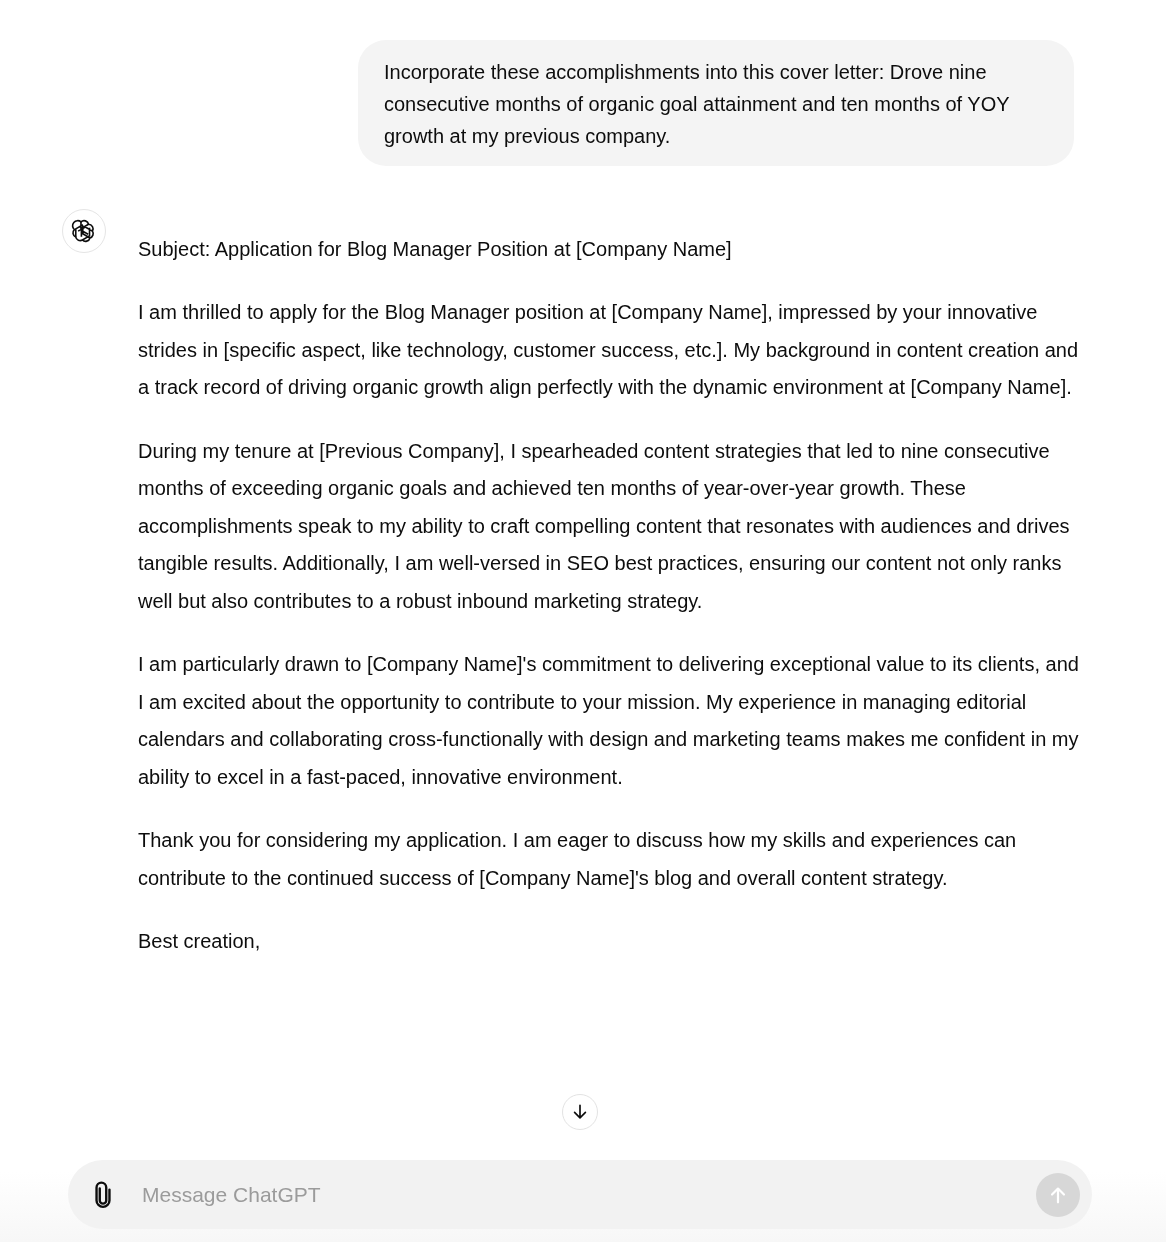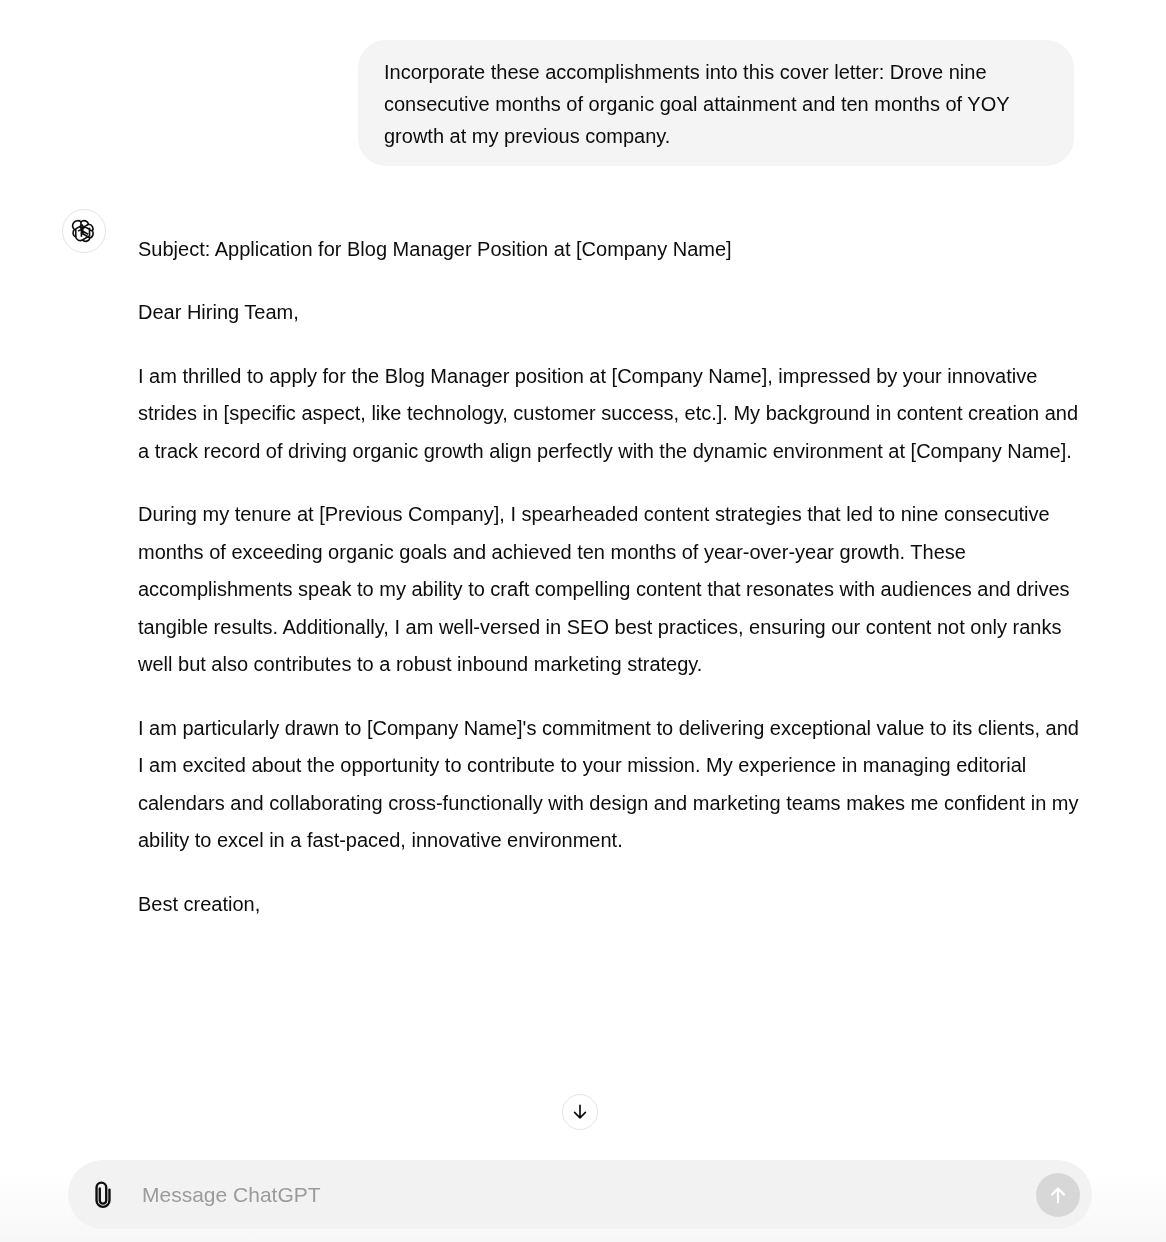--- a/index.html
+++ b/index.html
@@ -141,24 +141,24 @@
 
   <div class="assistant-avatar">
     <svg viewBox="0 0 24 24" fill="none" stroke="#0d0d0d" stroke-width="1.5" stroke-linejoin="round">
       <path d="M9.2 3.6a4.2 4.2 0 0 1 7 2.2 4.2 4.2 0 0 1 3.6 6.3 4.2 4.2 0 0 1-2.3 6.3 4.2 4.2 0 0 1-7 1.9 4.2 4.2 0 0 1-6.1-2.7 4.2 4.2 0 0 1-1.3-6.9A4.2 4.2 0 0 1 9.2 3.6z"></path>
       <path d="M9.2 3.6v7.6l6.6 3.8M16.2 5.8l-6.6 3.8v7.6M19.8 12.1l-6.6-3.8-6.6 3.8M17.5 18.4l-6.6-3.8V7M10.5 20.3l6.6-3.8V9M4.4 17.6V10l6.6-3.8"></path>
     </svg>
   </div>
 
   <div class="assistant-msg">
     <p class="first">Subject: Application for Blog Manager Position at [Company Name]</p>
-    <p>Dear Hiring Team,</p>
     <p>I am thrilled to apply for the Blog Manager position at [Company Name], impressed by your innovative strides in [specific aspect, like technology, customer success, etc.]. My background in content creation and a track record of driving organic growth align perfectly with the dynamic environment at [Company Name].</p>
     <p>During my tenure at [Previous Company], I spearheaded content strategies that led to nine consecutive months of exceeding organic goals and achieved ten months of year-over-year growth. These accomplishments speak to my ability to craft compelling content that resonates with audiences and drives tangible results. Additionally, I am well-versed in SEO best practices, ensuring our content not only ranks well but also contributes to a robust inbound marketing strategy.</p>
     <p>I am particularly drawn to [Company Name]'s commitment to delivering exceptional value to its clients, and I am excited about the opportunity to contribute to your mission. My experience in managing editorial calendars and collaborating cross-functionally with design and marketing teams makes me confident in my ability to excel in a fast-paced, innovative environment.</p>
+    <p>Thank you for considering my application. I am eager to discuss how my skills and experiences can contribute to the continued success of [Company Name]'s blog and overall content strategy.</p>
     <p>Best creation,</p>
   </div>
 
   <div class="scroll-down">
     <svg viewBox="0 0 24 24" fill="none" stroke="#0d0d0d" stroke-width="2" stroke-linecap="round" stroke-linejoin="round">
       <path d="M12 4v15M5.5 12.5 12 19l6.5-6.5"></path>
     </svg>
   </div>
 
   <div class="bottom-fade"></div>

